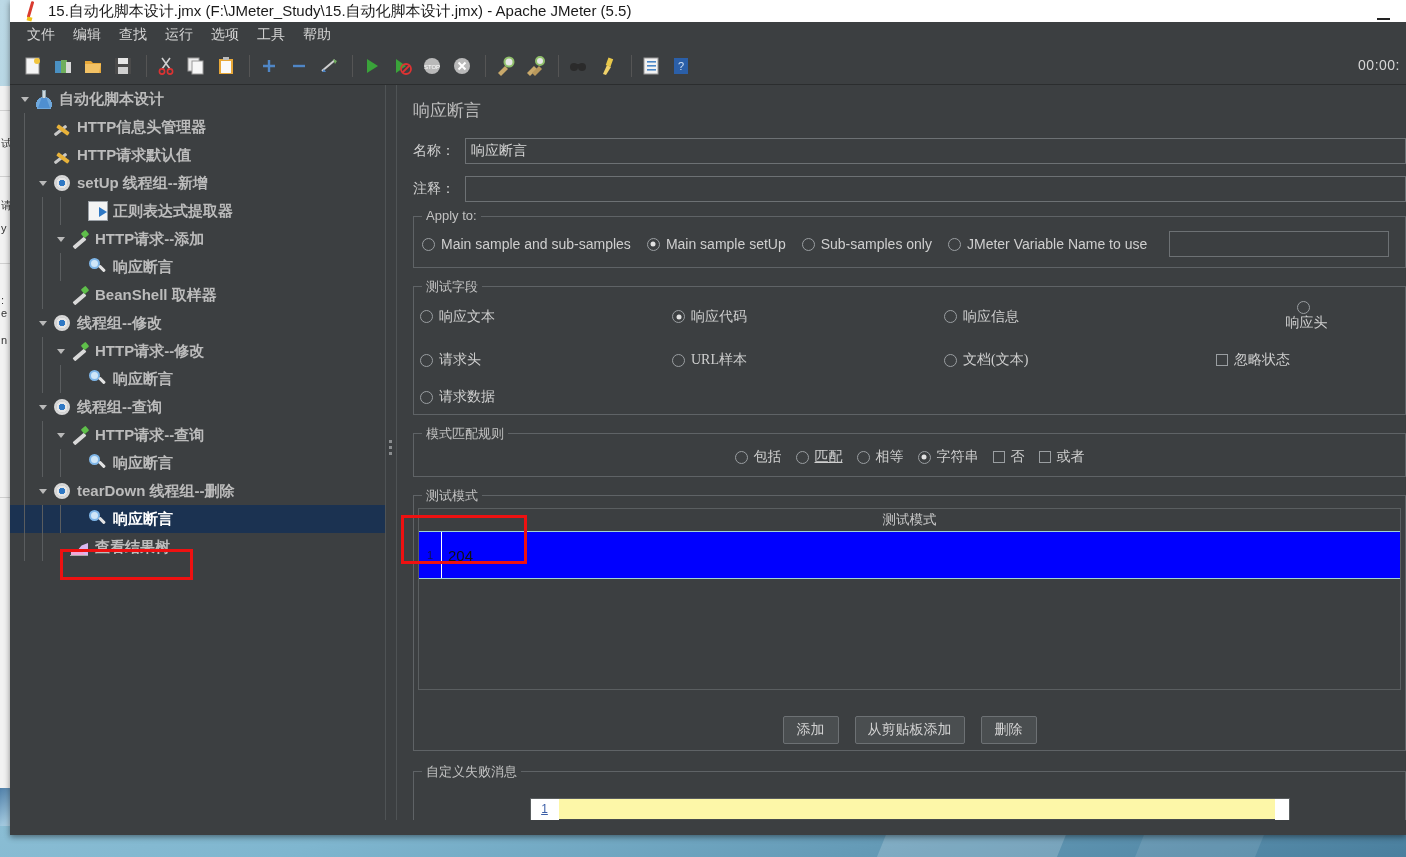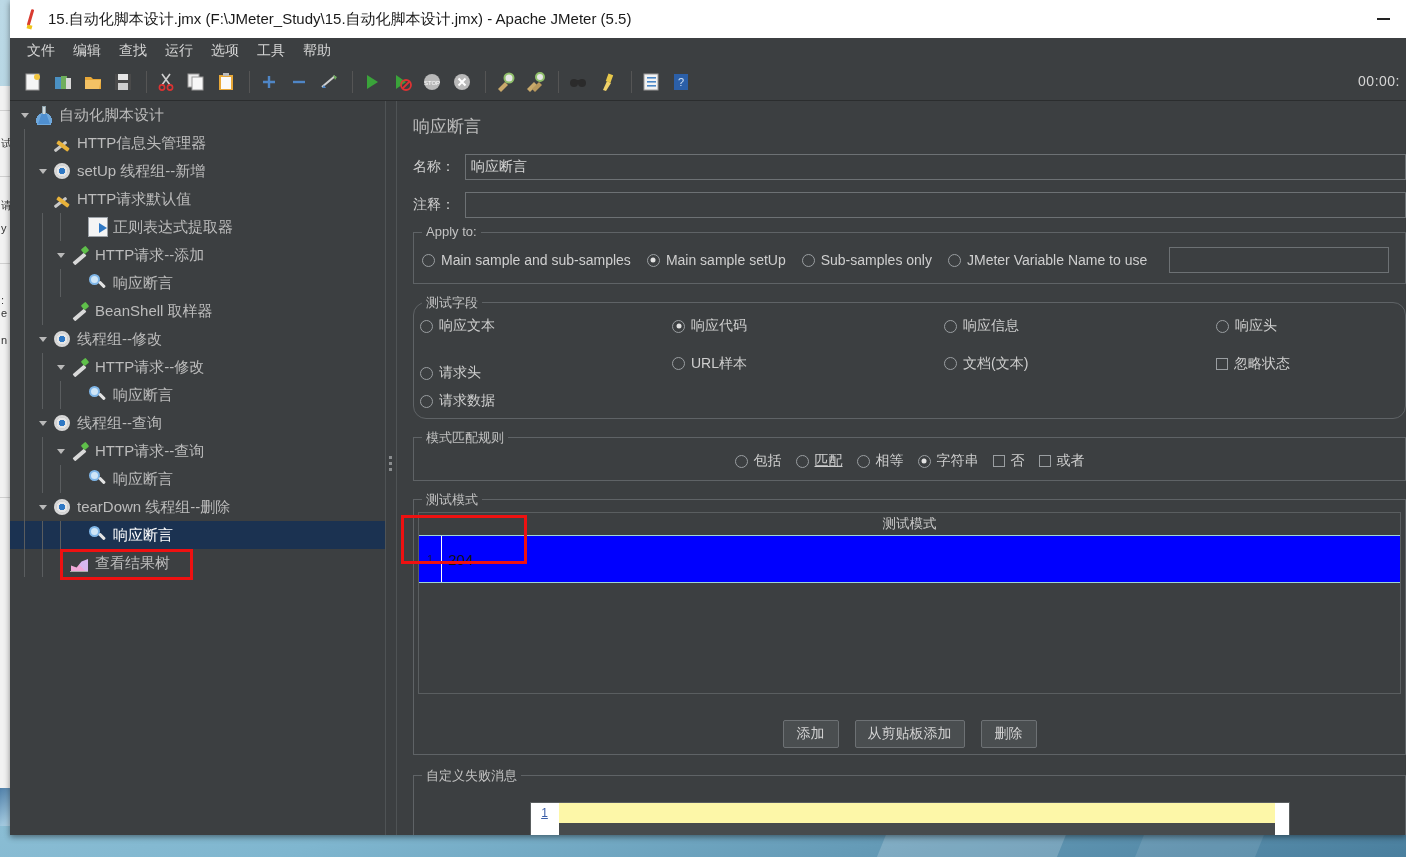--- a/index.html
+++ b/index.html
@@ -19,21 +19,21 @@
   #bg-window .bgtxt{font-size:11px;color:#333;line-height:13px;padding-left:1px;
      white-space:nowrap;overflow:hidden;}
   #bg-window .bgpic{position:absolute;left:0;bottom:0;width:26px;height:38px;
      background:linear-gradient(135deg,#4f7fa8,#9fc6dd 60%,#cfe3ef);}
 
   
   #jmeter{position:absolute;left:10px;top:0;width:1396px;height:835px;
     background:#3c3f41;overflow:hidden;box-shadow:0 2px 6px rgba(0,0,0,.45);}
 
   
-  #titlebar{height:38px;background:#ffffff;display:flex;align-items:center;
+  #titlebar{height:22px;background:#ffffff;display:flex;align-items:center;
     position:relative;border-bottom:0;}
   #titlebar .jm-logo{width:22px;height:22px;margin:0 6px 0 10px;position:relative;flex:none;}
   #titlebar .jm-logo:before{content:"";position:absolute;left:9px;top:1px;width:3px;height:17px;
     background:#d93b30;transform:rotate(16deg);border-radius:1px;}
   #titlebar .jm-logo:after{content:"";position:absolute;left:7px;top:17px;width:5px;height:4px;
     background:#f0c419;transform:rotate(16deg);}
   #title-text{font-size:15px;color:#1a1a1a;white-space:nowrap;overflow:hidden;}
   #win-ctrl{position:absolute;right:0;top:0;height:38px;display:flex;align-items:center;}
   #win-min{width:46px;height:38px;display:flex;align-items:center;justify-content:center;cursor:default;}
   #win-min i{display:block;width:13px;height:1.5px;background:#222;}
@@ -62,21 +62,21 @@
   #right-pane{flex:1;background:#3c3f41;position:relative;overflow:hidden;}
 
   
   .trow{height:28px;display:flex;align-items:center;position:relative;white-space:nowrap;
         font-size:15px;color:#bcbcbc;cursor:default;}
   .trow.sel{background:#1b3251;color:#ffffff;}
   .trow .tw{width:18px;height:28px;flex:none;display:flex;align-items:center;justify-content:center;}
   .chev{width:0;height:0;border-left:4.5px solid transparent;border-right:4.5px solid transparent;
         border-top:5.5px solid #b9b9b9;}
   .ticon{width:20px;height:20px;flex:none;margin-right:5px;position:relative;}
-  .tlabel{overflow:hidden;text-overflow:ellipsis;}
+  .tlabel{overflow:hidden;text-overflow:ellipsis;font-weight:bold;}
   .guide{position:absolute;top:0;bottom:0;width:1px;background:#5a5d5f;}
 
   
   .ic-plan{background:
      radial-gradient(circle at 50% 78%, #6fa8dc 0 42%, transparent 43%);}
   .ic-plan:before{content:"";position:absolute;left:8px;top:1px;width:4px;height:9px;
      background:#cfd8dc;border:1px solid #8fa4ad;box-sizing:border-box;}
   .ic-plan:after{content:"";position:absolute;left:4px;top:9px;width:12px;height:10px;
      background:#4f8fd0;clip-path:polygon(30% 0,70% 0,100% 100%,0 100%);}
   .ic-tool:before{content:"";position:absolute;left:1px;top:12px;width:15px;height:3px;
@@ -122,21 +122,21 @@
   .rad,.chk{display:inline-flex;align-items:center;font-size:14px;color:#cfcfcf;cursor:default;
      white-space:nowrap;}
   .rad .dot{width:13px;height:13px;border-radius:50%;border:1.5px solid #9a9ea1;
      margin-right:6px;flex:none;box-sizing:border-box;position:relative;background:#3c3f41;}
   .rad.on .dot:after{content:"";position:absolute;left:50%;top:50%;width:5px;height:5px;
      border-radius:50%;background:#e2e2e2;transform:translate(-50%,-50%);}
   .chk .sq{width:12px;height:12px;border:1.5px solid #9a9ea1;margin-right:6px;flex:none;
      box-sizing:border-box;background:#3c3f41;}
   .undl{text-decoration:underline;text-align:right;}
   
-  .tf-grid{display:grid;grid-template-columns:252px 272px 272px 1fr;row-gap:10px;}
+  .tf-grid{display:grid;grid-template-columns:252px 272px 272px 1fr;row-gap:19px;font-family:Liberation Serif, serif;}
   
   .apply-row{display:flex;align-items:center;gap:16px;}
   .apply-row .vinput{width:220px;height:26px;background:#3c3f41;border:1px solid #6d7174;
      margin-left:6px;box-sizing:border-box;}
   
   .mr-row{display:flex;align-items:center;justify-content:center;gap:14px;}
 
   
   .ptable{border:1px solid #5a5e60;background:#3c3f41;margin-top:2px;}
   .pthead{height:22px;display:flex;align-items:center;justify-content:center;
@@ -364,32 +364,32 @@
           <div class="trow">
             <span class="guide" style="left: 14px;"></span>
             <span style="display: inline-block; flex: 0 0 auto; width: 24px; height: 1px;"></span>
             <span class="tw"></span>
             <span class="ticon ic-tool"></span>
             <span class="tlabel">HTTP信息头管理器</span>
           </div>
           <div class="trow">
             <span class="guide" style="left: 14px;"></span>
             <span style="display: inline-block; flex: 0 0 auto; width: 24px; height: 1px;"></span>
+            <span class="tw"></span>
+            <span class="ticon ic-tool"></span>
+            <span class="tlabel">HTTP请求默认值</span>
+          </div>
+          <div class="trow">
+            <span class="guide" style="left: 14px;"></span>
+            <span style="display: inline-block; flex: 0 0 auto; width: 24px; height: 1px;"></span>
             <span class="tw">
               <span class="chev"></span>
             </span>
             <span class="ticon ic-gear"></span>
             <span class="tlabel">setUp 线程组--新增</span>
-          </div>
-          <div class="trow">
-            <span class="guide" style="left: 14px;"></span>
-            <span style="display: inline-block; flex: 0 0 auto; width: 24px; height: 1px;"></span>
-            <span class="tw"></span>
-            <span class="ticon ic-tool"></span>
-            <span class="tlabel">HTTP请求默认值</span>
           </div>
           <div class="trow">
             <span class="guide" style="left: 14px;"></span>
             <span class="guide" style="left: 32px;"></span>
             <span class="guide" style="left: 50px;"></span>
             <span style="display: inline-block; flex: 0 0 auto; width: 60px; height: 1px;"></span>
             <span class="tw"></span>
             <span class="ticon ic-regex"></span>
             <span class="tlabel">正则表达式提取器</span>
           </div>
@@ -545,41 +545,41 @@
               </div>
               <div class="rad" id="ap3">
                 <span class="dot"></span>
                 <span>JMeter Variable Name to use</span>
               </div>
               <div class="vinput"></div>
             </div>
           </div>
         </div>
 
-        <div class="gbox" style="margin-top:18px;border-radius:13px;">
+        <div class="gbox" style="margin-top:18px;">
           <div class="gtitle">测试字段</div>
           <div class="gbody" style="padding-left:6px;">
             <div class="tf-grid" id="tf-grid">
                 <div class="rad" style="grid-column: 1;">
                   <span class="dot"></span>
                   <span>响应文本</span>
                 </div>
                 <div class="rad on" style="grid-column: 2;">
                   <span class="dot"></span>
                   <span>响应代码</span>
                 </div>
                 <div class="rad" style="grid-column: 3;">
                   <span class="dot"></span>
                   <span>响应信息</span>
                 </div>
-                <div class="rad" style="grid-column: 4;">
+                <div class="rad" style="grid-column: 4; flex-direction: column;">
                   <span class="dot"></span>
                   <span>响应头</span>
                 </div>
-                <div class="rad" style="grid-column: 1; margin-top: 19px;">
+                <div class="rad" style="grid-column: 1;">
                   <span class="dot"></span>
                   <span>请求头</span>
                 </div>
                 <div class="rad" style="grid-column: 2;">
                   <span class="dot"></span>
                   <span>URL样本</span>
                 </div>
                 <div class="rad" style="grid-column: 3;">
                   <span class="dot"></span>
                   <span>文档(文本)</span>

